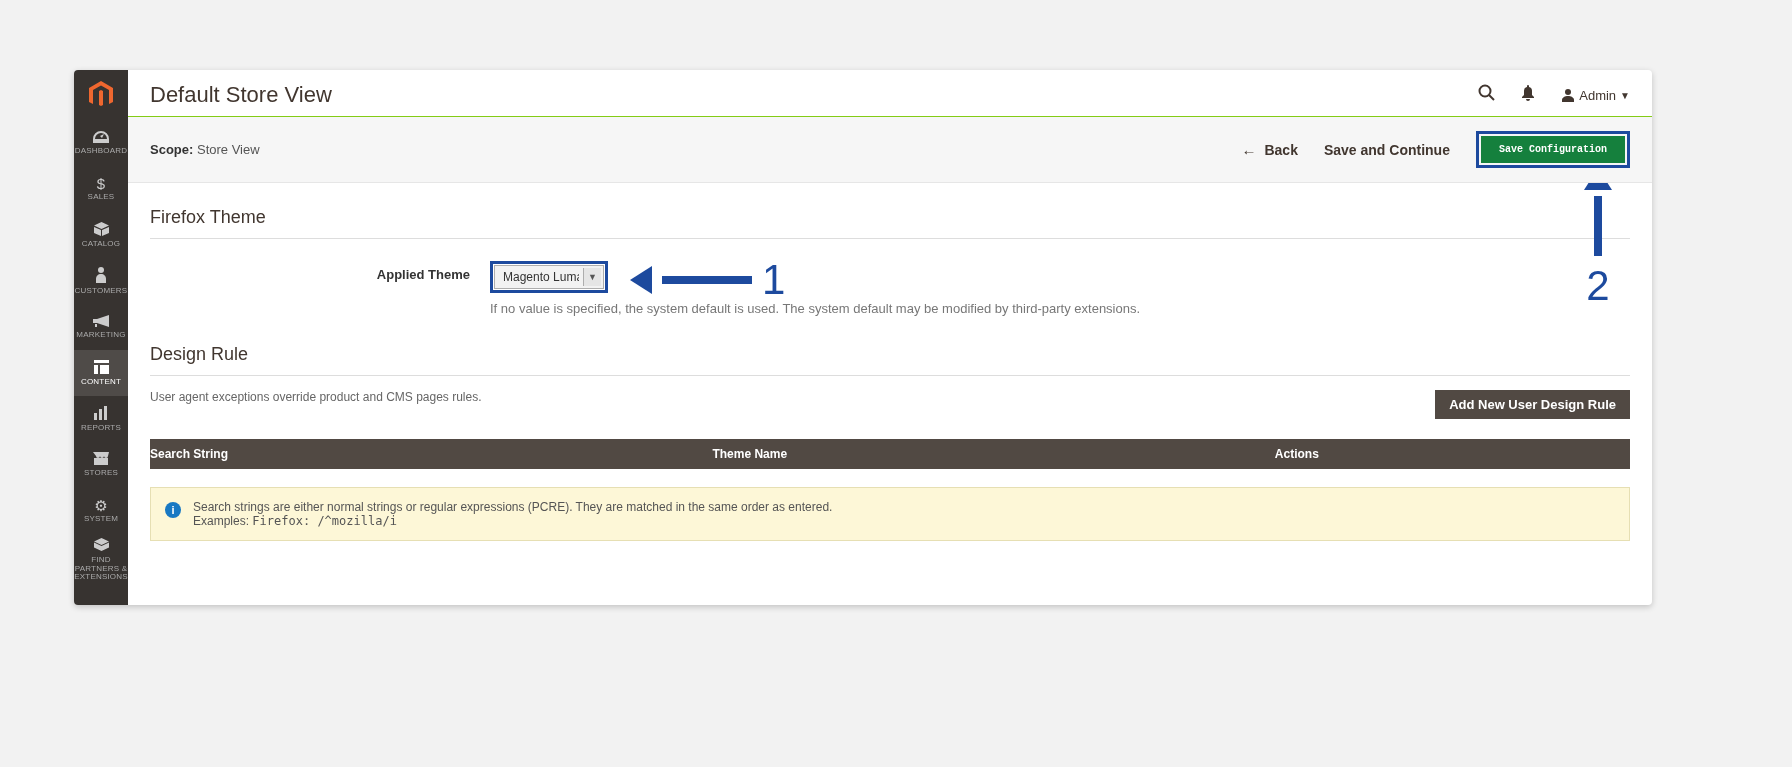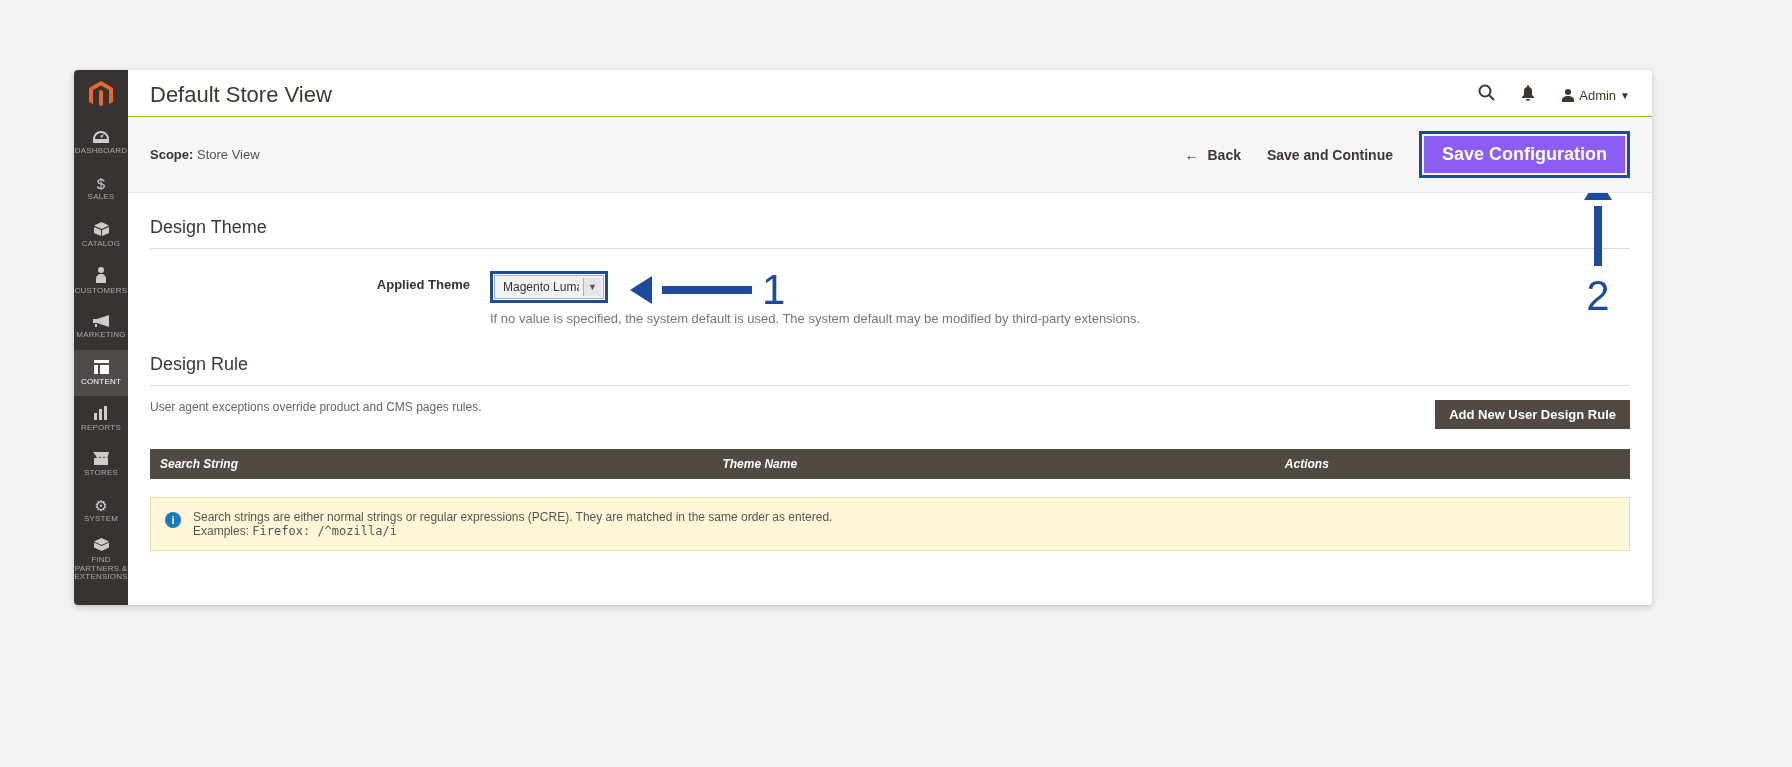--- a/index.html
+++ b/index.html
@@ -76,27 +76,28 @@
 }
 .scope-left { font-size: 13px; color:#333; }
 .scope-left .label { font-weight: 600; }
 .scope-left .val { color:#555; font-weight:400;}
 .scope-right { margin-left:auto; display:flex; align-items:center; gap: 26px; position:relative;}
 .back { display:flex; align-items:center; gap:8px; color:#41362f; font-size:14px; font-weight:600; cursor:pointer;}
 .back .arr { font-size: 15px; }
 .save-continue { color:#41362f; font-size:14px; font-weight:600; cursor:pointer;}
 .save-config-wrap { border: 3px solid #1d4a9e; padding: 2px; display:inline-flex; position:relative;}
 .save-config {
-  background:#8b5cf6;
+  background:#15803d;
   color:#fff;
   border:none;
-  font-size:18px;
+  font-size:10px;
   font-weight:600;
   padding: 8px 18px;
   cursor:pointer;
+  font-family:Liberation Mono, monospace;
 }
 
 .content { padding: 14px 22px 22px 22px; overflow:auto; flex:1; position:relative;}
 .section-heading { font-size: 18px; color:#41362f; font-weight:400; padding: 10px 0 10px 0; border-bottom: 1px solid #ddd; margin-bottom: 22px;}
 .section-heading.tight { margin-bottom: 14px; }
 .field-row { display:flex; align-items:flex-start; gap: 20px; margin-bottom: 2px;}
 .field-label { width: 320px; text-align:right; font-size:13px; font-weight:600; color:#333; padding-top:6px;}
 .field-control { position:relative; }
 .select-wrap { border: 3px solid #1d4a9e; padding: 1px; display:inline-flex; position:relative;}
 select.theme-select {
@@ -131,22 +132,21 @@
   padding: 7px 14px;
   cursor:pointer;
 }
 .table { width:100%; border-collapse:collapse; }
 .table th {
   background:#514943;
   color:#fff;
   text-align:left;
   font-size:12px;
   font-weight:600;
-  padding: 8px 10px;
-  font-style: italic;
+  padding: 8px 0;
 }
 .table th:first-child { width: 38%; }
 .table th:last-child { width: 24%; }
 .info-box {
   background:#fdf7d7;
   border:1px solid #e6dfb3;
   margin-top: 18px;
   padding: 12px 14px;
   display:flex; gap: 12px;
 }
@@ -307,21 +307,21 @@
         </div>
         <div class="save-continue">Save and Continue</div>
         <div class="save-config-wrap">
           <button class="save-config">Save Configuration</button>
         </div>
       </div>
     </div>
 
     <div class="content">
 
-      <h2 class="section-heading">Design Theme</h2>
+      <h2 class="section-heading">Firefox Theme</h2>
 
       <div class="field-row">
         <div class="field-label">Applied Theme</div>
         <div class="field-control">
           <div class="select-wrap">
             <select class="theme-select">
               <option>Magento Luma</option>
             </select>
             <span class="select-caret">▼</span>
           </div>

